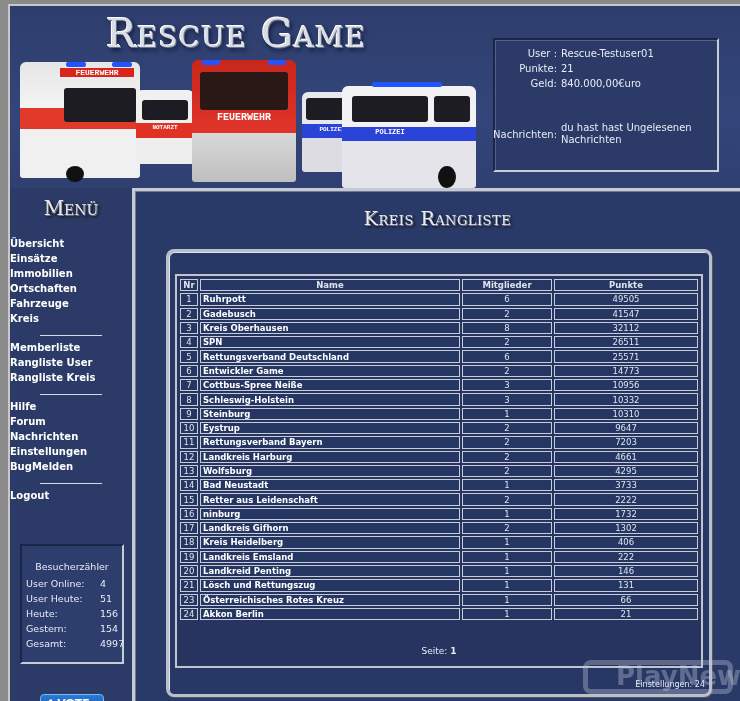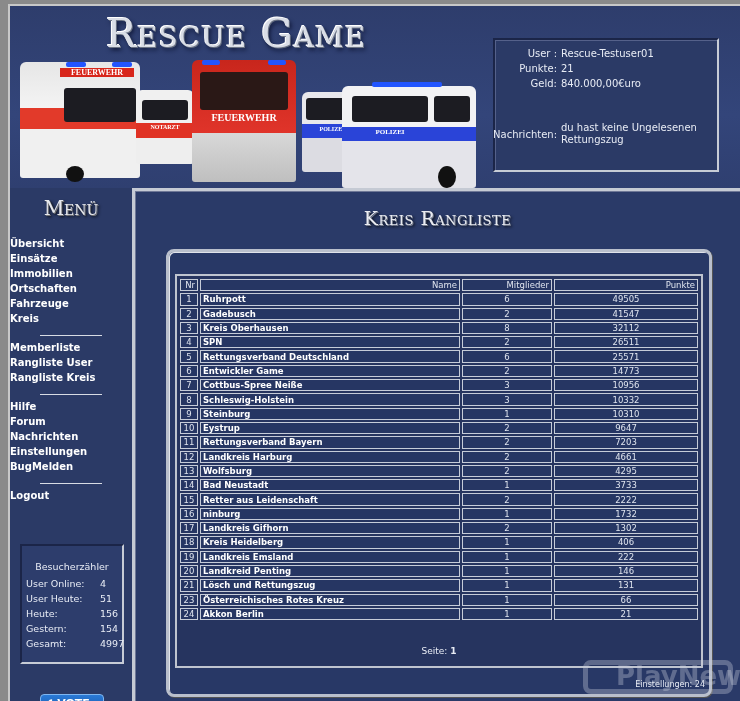--- a/index.html
+++ b/index.html
@@ -20,21 +20,21 @@
   .header { position: absolute; left: 0; top: 0; width: 730px; height: 182px; background: linear-gradient(180deg,#2e3d6c 0%, #33457a 60%, #2f3f70 100%); padding-left: 21px; }
   .logo {
     position: absolute; left: 96px; top: 4px;
     font-family: "DejaVu Serif", serif; font-size: 40px; letter-spacing: 1px;
     color: #d9dde6; font-variant: small-caps;
     text-shadow: 1px 1px 0 #6b7384, -1px -1px 0 #ffffff, 2px 3px 4px #0b1230;
   }
   .vehicles { position: absolute; left: 6px; top: 52px; width: 460px; height: 132px; }
   .veh { position: absolute; border-radius: 6px 6px 3px 3px; }
   .veh .win { position: absolute; background: #1c1c22; border-radius: 3px; }
-  .veh .lbl { position: absolute; font-size: 8px; font-weight: bold; color:#fff; text-align:center; font-family:Liberation Serif, serif; }
+  .veh .lbl { position: absolute; font-size: 8px; font-weight: bold; color:#fff; text-align:center; font-family:Liberation Mono, monospace; }
   .veh .wheel { position:absolute; background:#111; border-radius:50%; }
   .veh .bar { position:absolute; background:#2255ff; border-radius:2px; }
 
   .userbox {
     position: absolute; left: 483px; top: 32px; width: 226px; height: 134px;
     background: #2b3a66;
     border: 2px solid #c7ccd6; border-top-color:#1b2548; border-left-color:#1b2548;
     box-shadow: inset 1px 1px 0 #55618a;
     font-size: 10px;
   }
@@ -89,21 +89,21 @@
   }
   .table-wrap {
     position: absolute; left: 6px; top: 22px; width: 528px; height: 394px;
     border: 2px solid #bfc4cf; background: #26345f;
   }
   table { border-collapse: separate; border-spacing: 2px; width: 522px; position: absolute; left: 1px; top: 1px; }
   td, th {
     border: 1px solid #c6ccd8; background: #263663;
     height: 12.3px; font-size: 8.5px; line-height: 10px; color: #ffffff; padding: 0 2px;
   }
-  th { font-weight: normal; text-align: right; color:#dfe4ee; }
+  th { font-weight: bold; text-align: center; color:#dfe4ee; }
   td.nr { text-align: center; width: 18px; color:#dfe4ee; }
   td.name { font-weight: bold; text-align: left; width: 260px; }
   td.mit { text-align: center; width: 90px; color:#dfe4ee; }
   td.pkt { text-align: center; color:#dfe4ee; }
   .seite { position: absolute; left: 0; top: 370px; width: 524px; text-align: center; font-size: 9px; color:#e8ecf5; }
   .seite b { font-weight: bold; }
   .gesamt { position: absolute; right: 4px; top: 428px; font-size: 8px; color: #e8ecf5; }
   .watermark {
     position: absolute; left: 583px; top: 660px; width: 150px; height: 34px;
     border: 5px solid rgba(200,205,220,0.35); border-radius: 8px;
@@ -164,21 +164,21 @@
         <span class="ub-label">Punkte:</span>
         <span class="ub-value">21</span>
       </div>
       <div class="ub-row" style="top:38px;">
         <span class="ub-label">Geld:</span>
         <span class="ub-value">840.000,00€uro</span>
       </div>
       <div class="ub-row" style="top:89px;">
         <span class="ub-label">Nachrichten:</span>
       </div>
-      <div class="ub-msg">du hast keine Ungelesenen Rettungszug</div>
+      <div class="ub-msg">du hast hast Ungelesenen Nachrichten</div>
     </div>
   </div>
 
   <div class="sidebar">
     <div class="menu-title">Menü</div>
     <div class="menu" style="top:48px;">
       <a>Übersicht</a>
       <a>Einsätze</a>
       <a>Immobilien</a>
       <a>Ortschaften</a>

